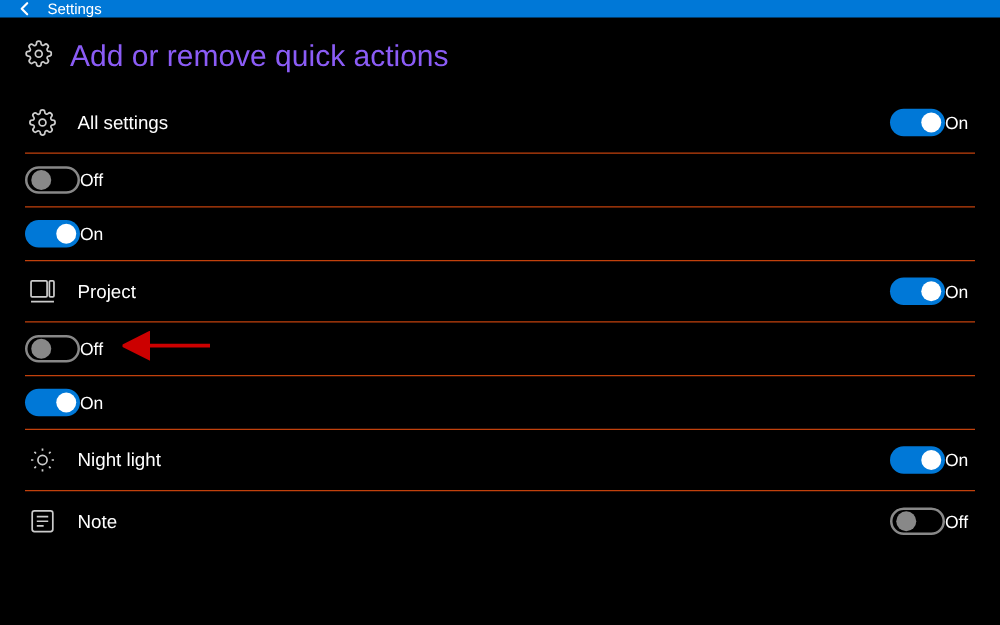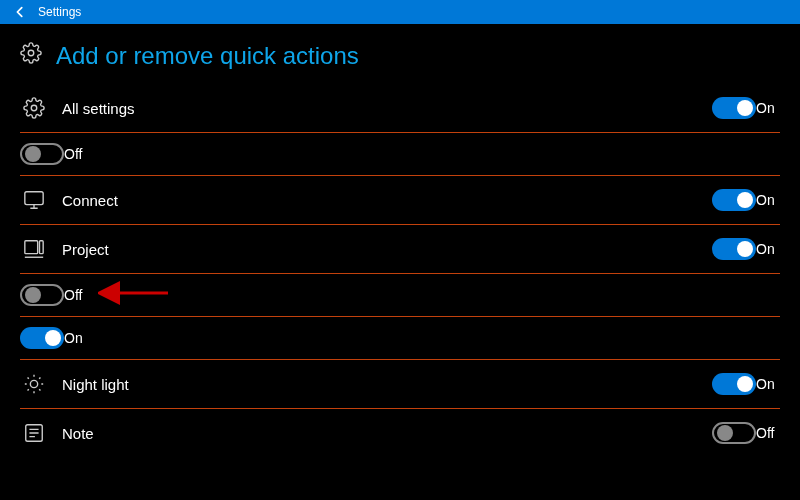--- a/index.html
+++ b/index.html
@@ -10,21 +10,21 @@
       color: #fff;
       font-family: 'Segoe UI', Arial, sans-serif;
       overflow: hidden;
     }
 
     
     .title-bar {
       display: flex;
       align-items: center;
       background: #0078d7;
-      height: 24px;
+      height: 14px;
       padding: 0 10px;
       gap: 8px;
     }
     .title-bar-back {
       width: 20px;
       height: 20px;
       display: flex;
       align-items: center;
       justify-content: center;
       cursor: pointer;
@@ -46,21 +46,21 @@
       padding: 18px 20px 14px 20px;
       gap: 14px;
     }
     .page-header-icon {
       color: #aaa;
       font-size: 22px;
     }
     .page-header-title {
       font-size: 24px;
       font-weight: 300;
-      color: #0ea5e9;
+      color: #8b5cf6;
     }
 
     
     .settings-list {
       padding: 0 20px;
     }
     .settings-item {
       display: flex;
       align-items: center;
       justify-content: space-between;
@@ -185,29 +185,20 @@
     </div>
     <div class="settings-item">
       <div class="item-right" style="position: relative;">
         <div class="toggle off">
           <div class="toggle-knob"></div>
         </div>
         <span class="item-status">Off</span>
       </div>
     </div>
     <div class="settings-item">
-      <div class="item-left">
-        <div class="item-icon">
-          <svg class="svg-icon" viewBox="0 0 24 24" stroke="#ccc" stroke-width="1.5" fill="none">
-            <rect x="2" y="3" width="20" height="14" rx="2"></rect>
-            <path d="M8 21h8M12 17v4"></path>
-          </svg>
-        </div>
-        <span class="item-label">Connect</span>
-      </div>
       <div class="item-right" style="position: relative;">
         <div class="toggle on">
           <div class="toggle-knob"></div>
         </div>
         <span class="item-status">On</span>
       </div>
     </div>
     <div class="settings-item">
       <div class="item-left">
         <div class="item-icon">

